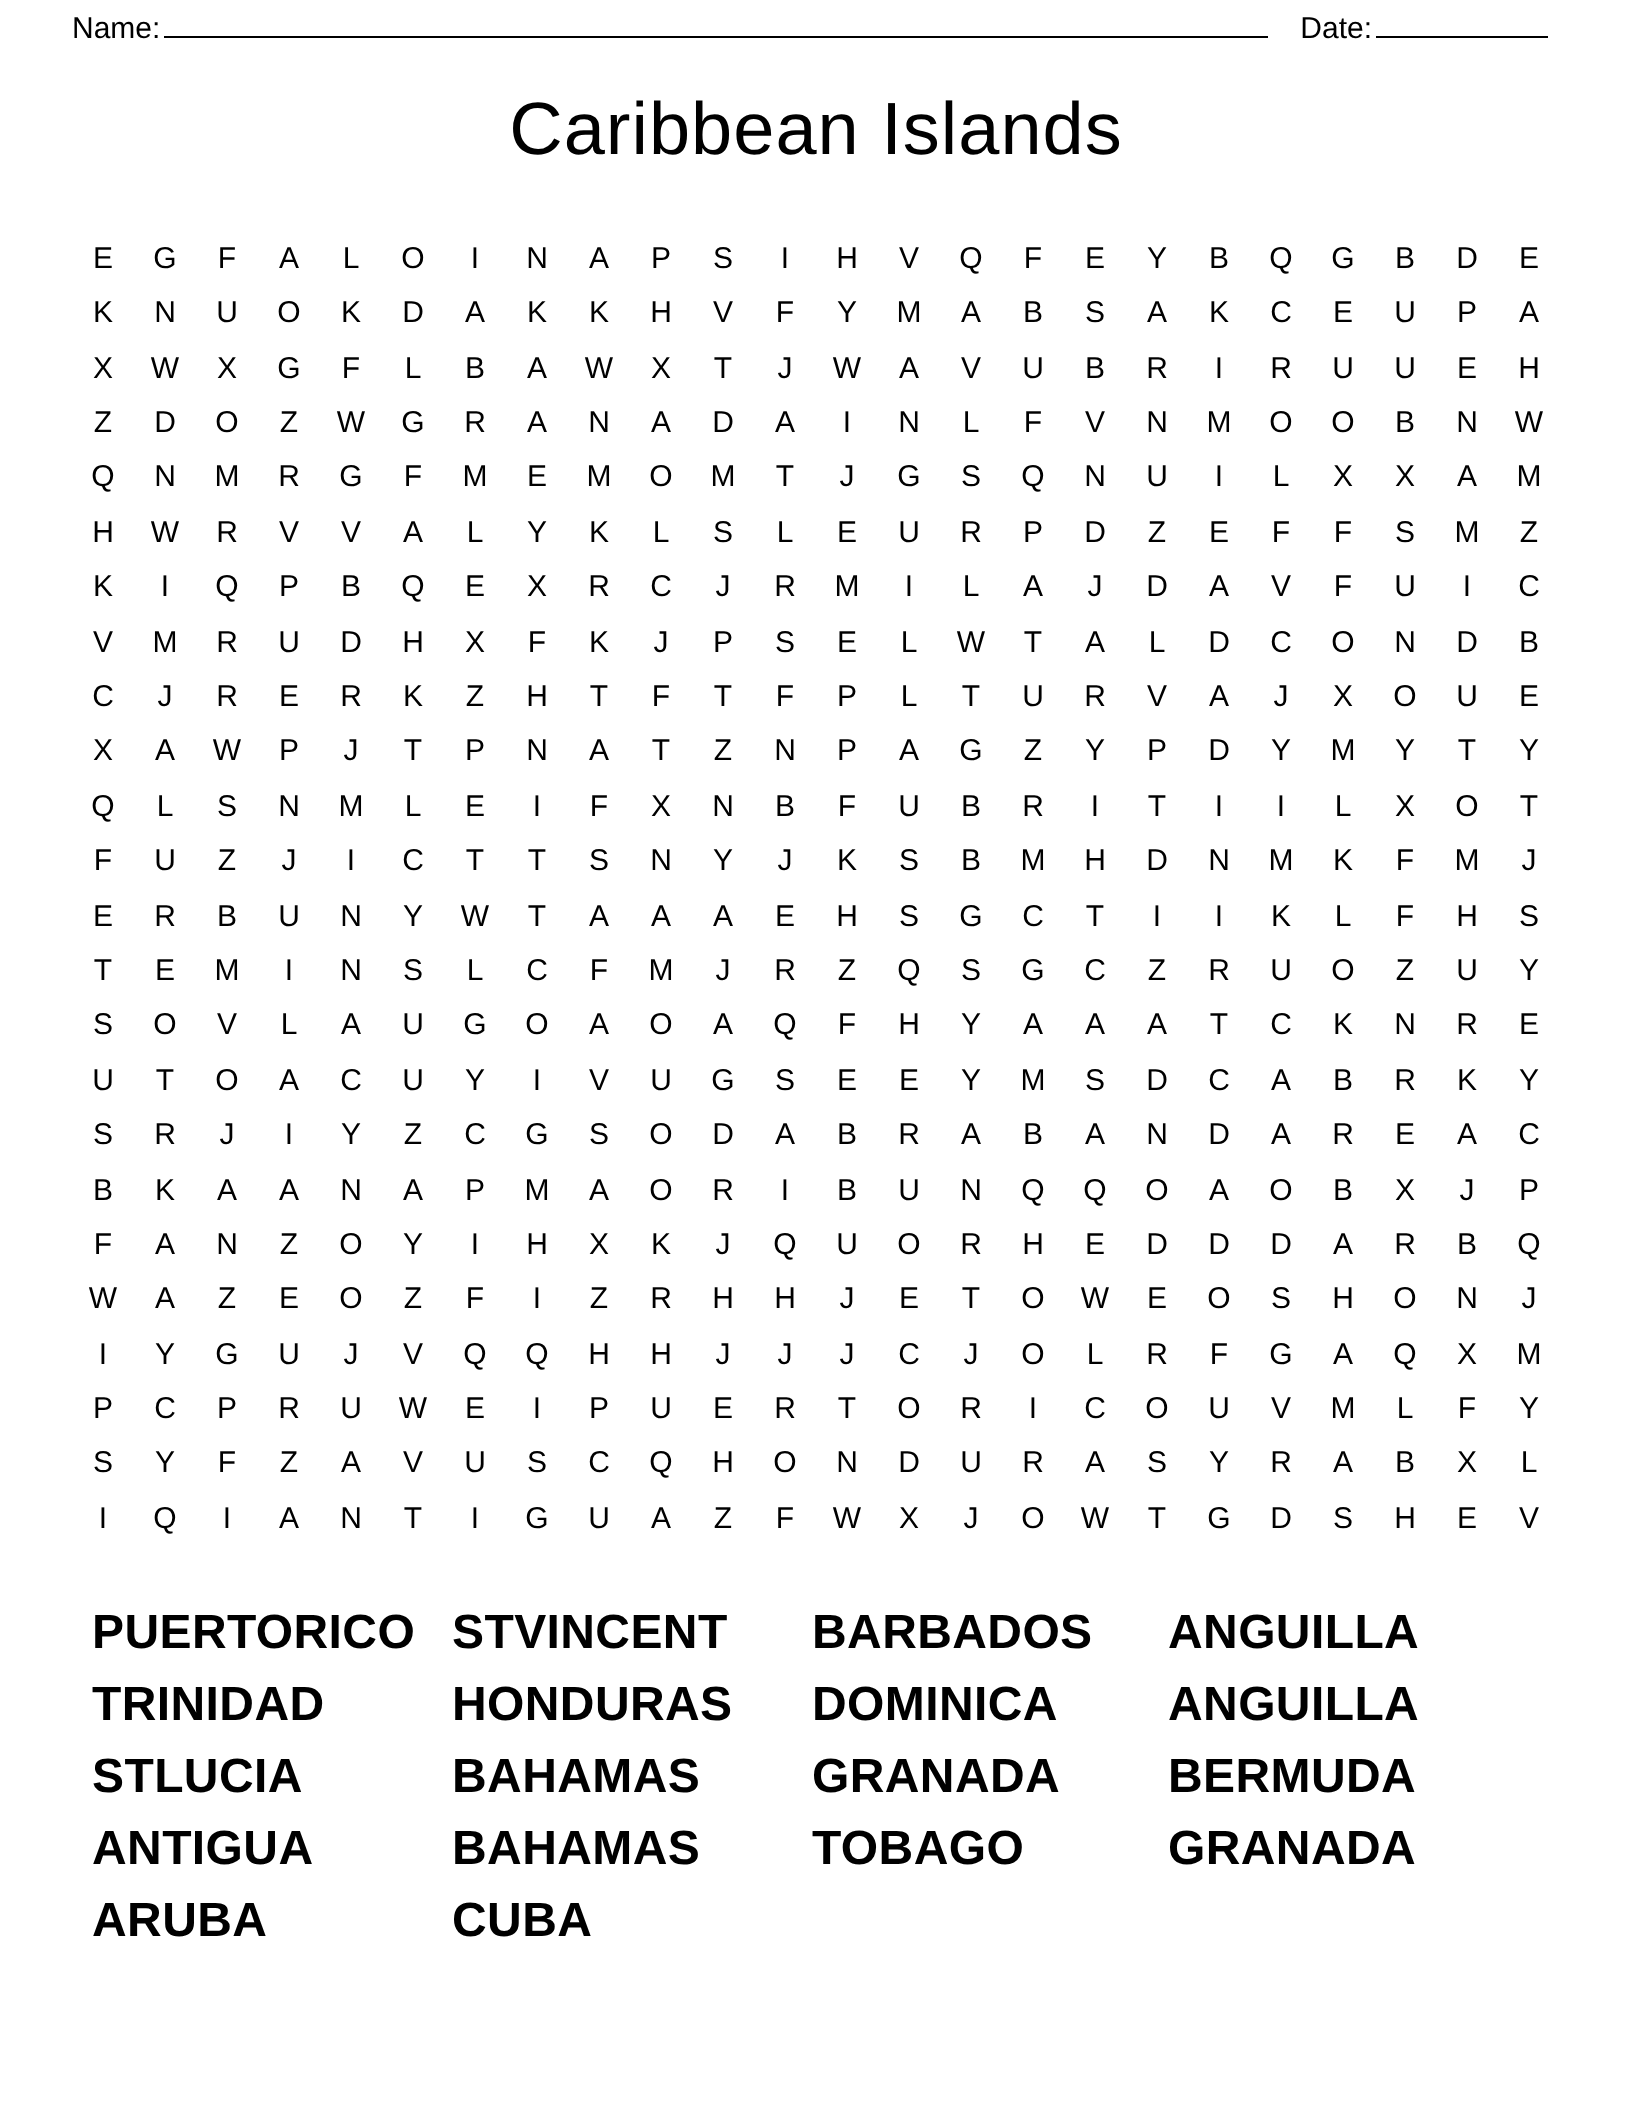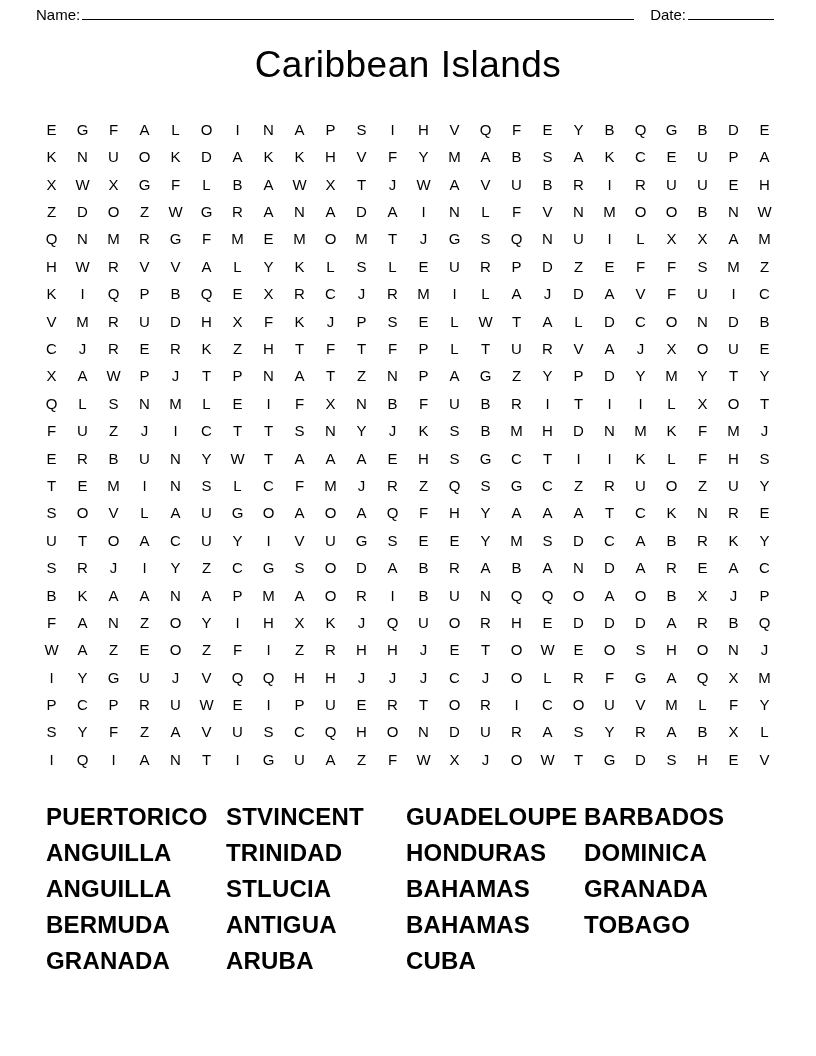--- a/index.html
+++ b/index.html
@@ -734,21 +734,20 @@
             <td>E</td>
             <td>V</td>
           </tr>
         </tbody>
     </table>
   </div>
 
   <div class="wordlist" id="word-list">
       <div class="word">PUERTORICO</div>
       <div class="word">STVINCENT</div>
-      <div class="word">GUADELOUPE</div>
       <div class="word">BARBADOS</div>
       <div class="word">ANGUILLA</div>
       <div class="word">TRINIDAD</div>
       <div class="word">HONDURAS</div>
       <div class="word">DOMINICA</div>
       <div class="word">ANGUILLA</div>
       <div class="word">STLUCIA</div>
       <div class="word">BAHAMAS</div>
       <div class="word">GRANADA</div>
       <div class="word">BERMUDA</div>

